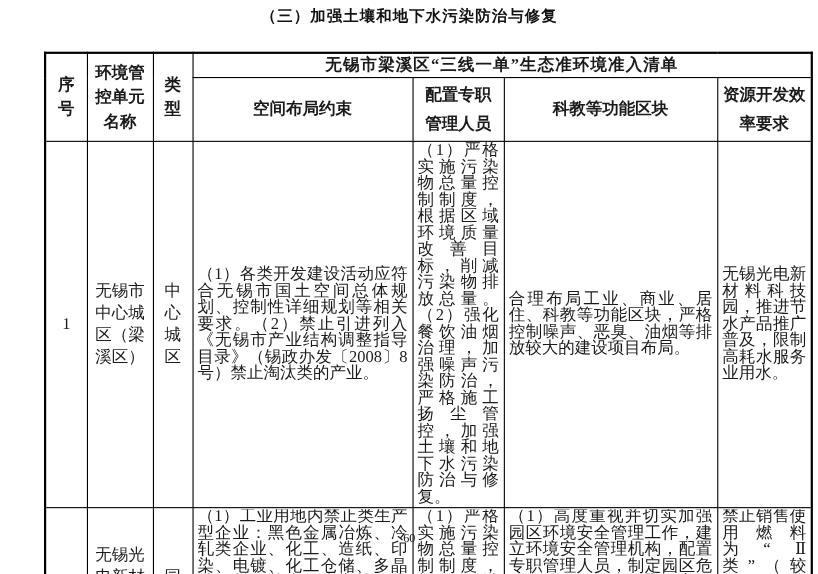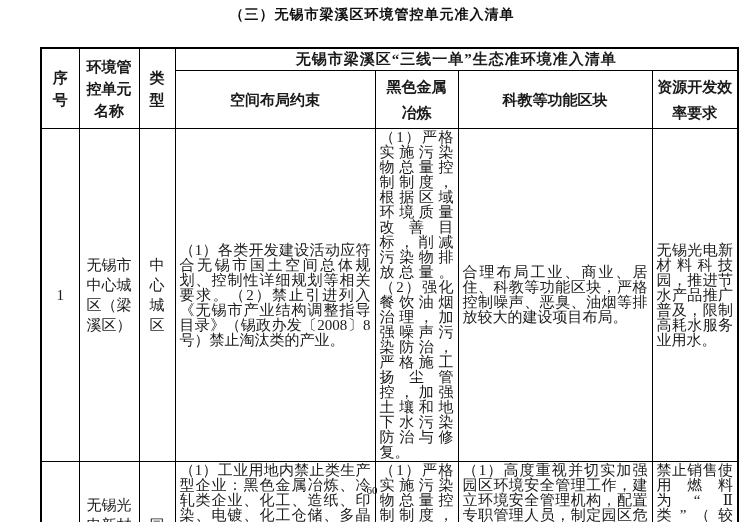--- a/index.html
+++ b/index.html
@@ -52,21 +52,21 @@
   .page-number{
     position:absolute;top:484px;left:0;width:744px;
     text-align:center;font-size:11px;
   }
 </style>
 </head>
 <body>
 
 <div class="page">
 
-  <h1 class="title">（三）无锡市梁溪区环境管控单元准入清单</h1>
+  <h1 class="title">（三）加强土壤和地下水污染防治与修复</h1>
 
   <table class="grid">
     <colgroup>
       <col style="width:38px">
       <col style="width:60px">
       <col style="width:36px">
       <col style="width:200px">
       <col style="width:83px">
       <col style="width:194px">
       <col style="width:86px">
@@ -75,21 +75,21 @@
     <tbody>
         <tr>
       <th rowspan="2" class="col-head head-narrow">序号</th>
       <th rowspan="2" class="col-head head-narrow">环境管控单元名称</th>
       <th rowspan="2" class="col-head head-narrow">类型</th>
       <th colspan="4" class="merged-head">无锡市梁溪区“三线一单”生态准环境准入清单</th>
     </tr>
 
     <tr>
       <th class="col-head">空间布局约束</th>
-      <th class="col-head">黑色金属冶炼</th>
+      <th class="col-head">配置专职管理人员</th>
       <th class="col-head">科教等功能区块</th>
       <th class="col-head">资源开发效率要求</th>
     </tr>
 
     <tr class="r1">
       <td class="idx">1</td>
       <td class="name">无锡市中心城区（梁溪区）</td>
       <td class="type">中心城区</td>
       <td class="body-cell">（1）各类开发建设活动应符合无锡市国土空间总体规划、控制性详细规划等相关要求。（2）禁止引进列入《无锡市产业结构调整指导目录》（锡政办发〔2008〕8 号）禁止淘汰类的产业。</td>
       <td class="body-cell">（1）严格实施污染物总量控制制度，根据区域环境质量改善目标，削减污染物排放总量。（2）强化餐饮油烟治理，加强噪声污染防治，严格施工扬尘管控，加强土壤和地下水污染防治与修复。</td>

